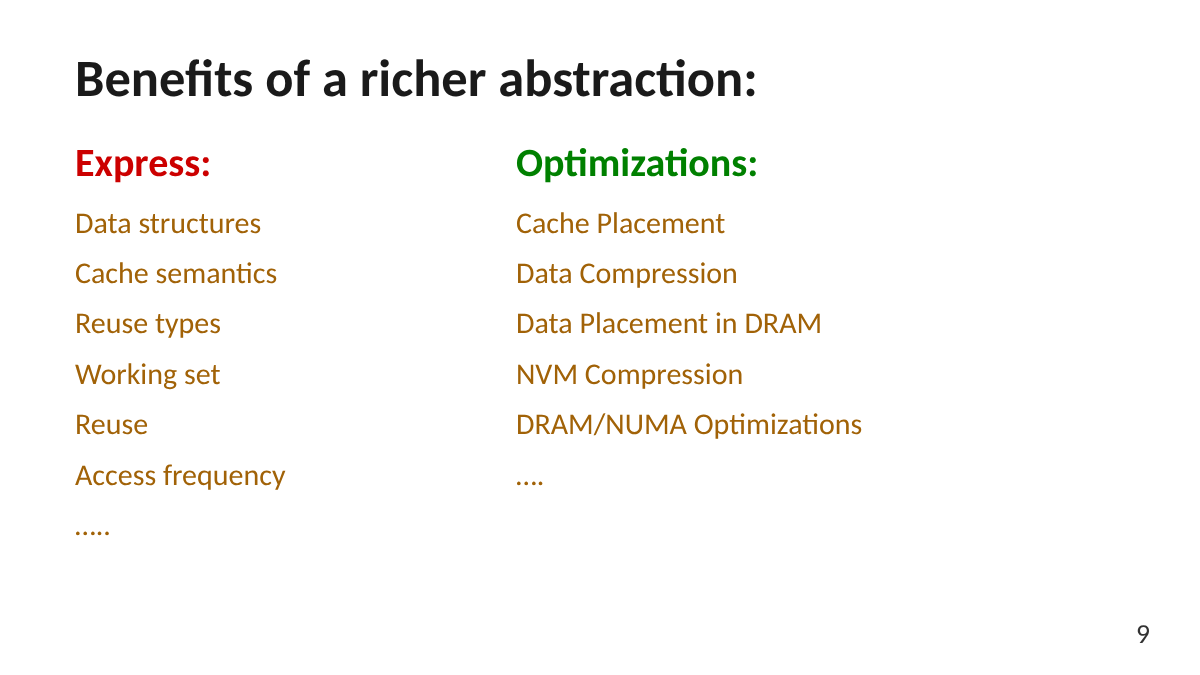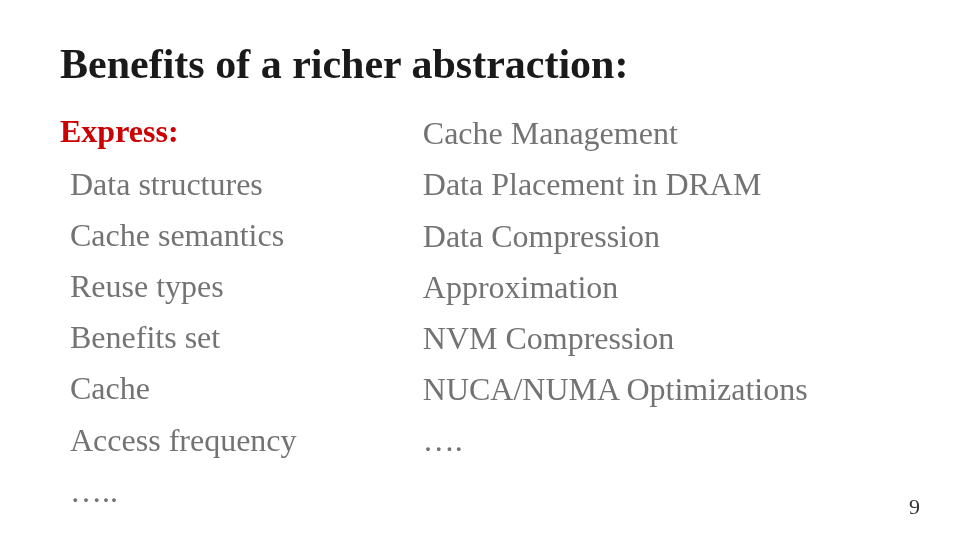--- a/index.html
+++ b/index.html
@@ -9,21 +9,20 @@
       background: #ffffff;
       font-family: 'Calibri', 'Segoe UI', Arial, sans-serif;
       overflow: hidden;
       position: relative;
     }
     .slide {
       width: 960px;
       height: 540px;
       padding: 40px 60px 30px 60px;
       position: relative;
-      font-family: Liberation Serif, serif;
     }
     .title {
       font-size: 42px;
       font-weight: bold;
       color: #1a1a1a;
       margin-bottom: 24px;
       line-height: 1.15;
     }
     .columns {
       display: flex;
@@ -43,25 +42,24 @@
       margin-bottom: 12px;
       line-height: 1.2;
     }
     .col-header-express {
       color: #cc0000;
     }
     .col-header-optimizations {
       color: #008000;
     }
     .list-item {
-      font-size: 32px;
-      color: #737373;
+      font-size: 24px;
+      color: #a16207;
       margin-bottom: 8px;
       line-height: 1.35;
-      margin-left: 10px;
     }
     .page-number {
       position: absolute;
       bottom: 20px;
       right: 40px;
       font-size: 22px;
       color: #333333;
       font-weight: normal;
     }
   </style>
@@ -70,31 +68,31 @@
 
 <div class="slide">
   <div class="title">Benefits of a richer abstraction:</div>
 
   <div class="columns">
     <div class="col-left">
       <div class="col-header col-header-express">Express:</div>
       <div class="list-item">Data structures</div>
       <div class="list-item">Cache semantics</div>
       <div class="list-item">Reuse types</div>
-      <div class="list-item">Benefits set</div>
-      <div class="list-item">Cache</div>
+      <div class="list-item">Working set</div>
+      <div class="list-item">Reuse</div>
       <div class="list-item">Access frequency</div>
       <div class="list-item">…..</div>
     </div>
 
     <div class="col-right">
-      <div class="list-item">Cache Management</div>
+      <div class="col-header col-header-optimizations">Optimizations:</div>
+      <div class="list-item">Cache Placement</div>
+      <div class="list-item">Data Compression</div>
       <div class="list-item">Data Placement in DRAM</div>
-      <div class="list-item">Data Compression</div>
-      <div class="list-item">Approximation</div>
       <div class="list-item">NVM Compression</div>
-      <div class="list-item">NUCA/NUMA Optimizations</div>
+      <div class="list-item">DRAM/NUMA Optimizations</div>
       <div class="list-item">….</div>
     </div>
   </div>
 
   <div class="page-number">9</div>
 </div>
 
 </body></html>

